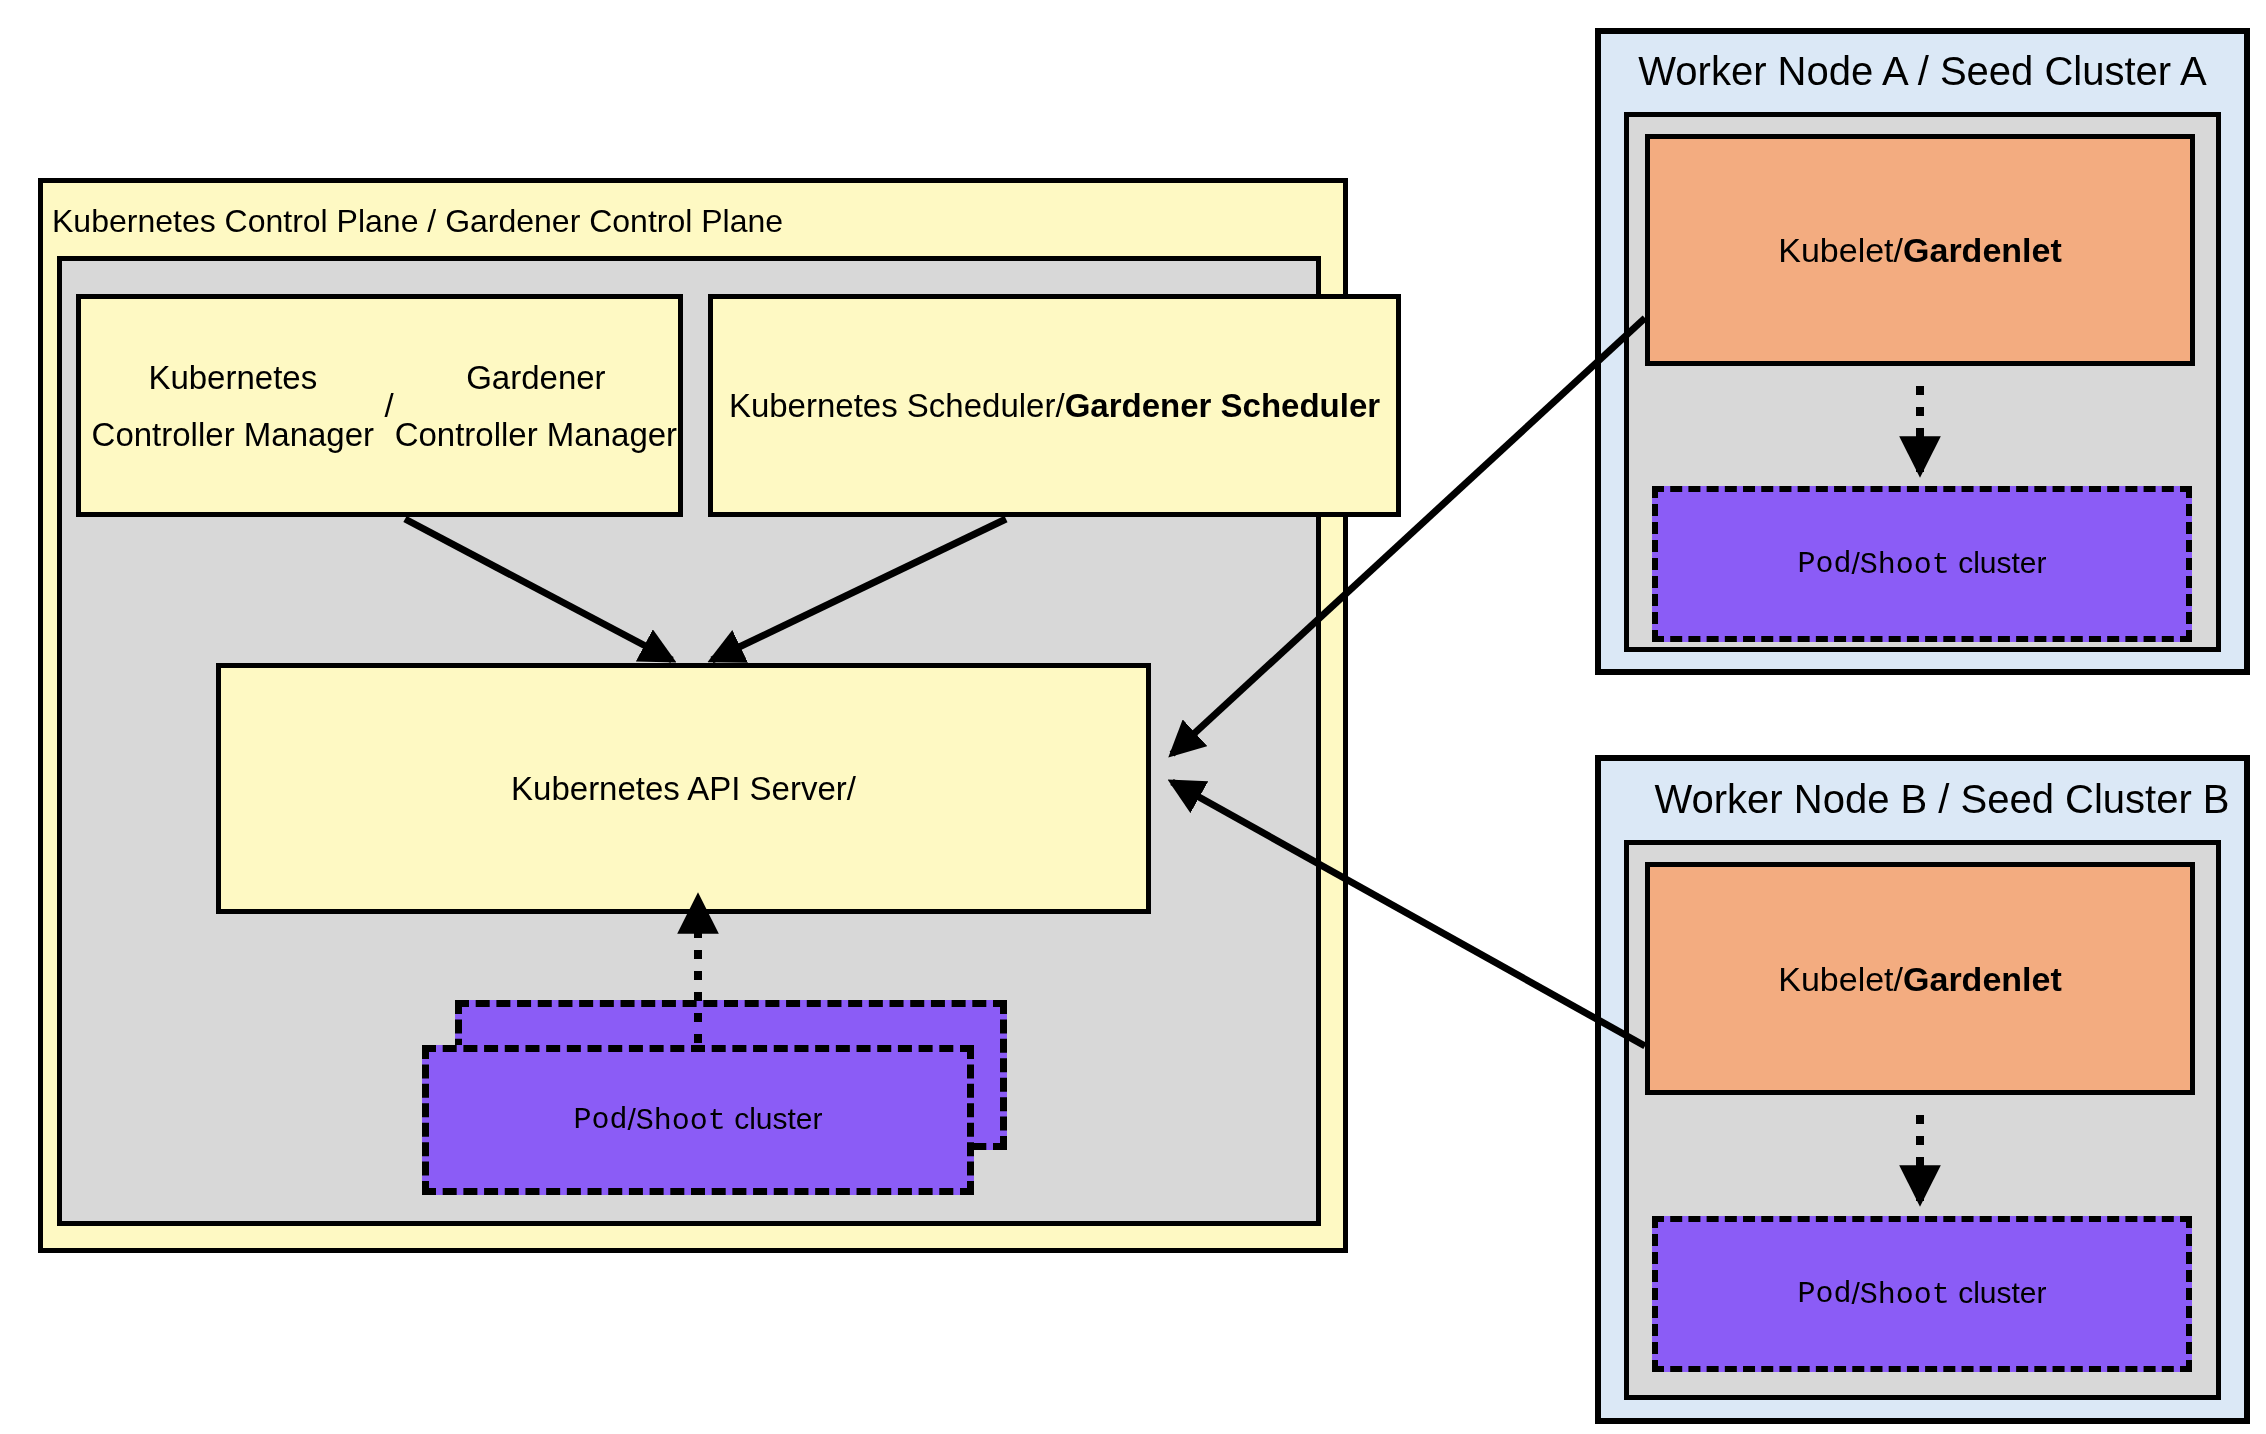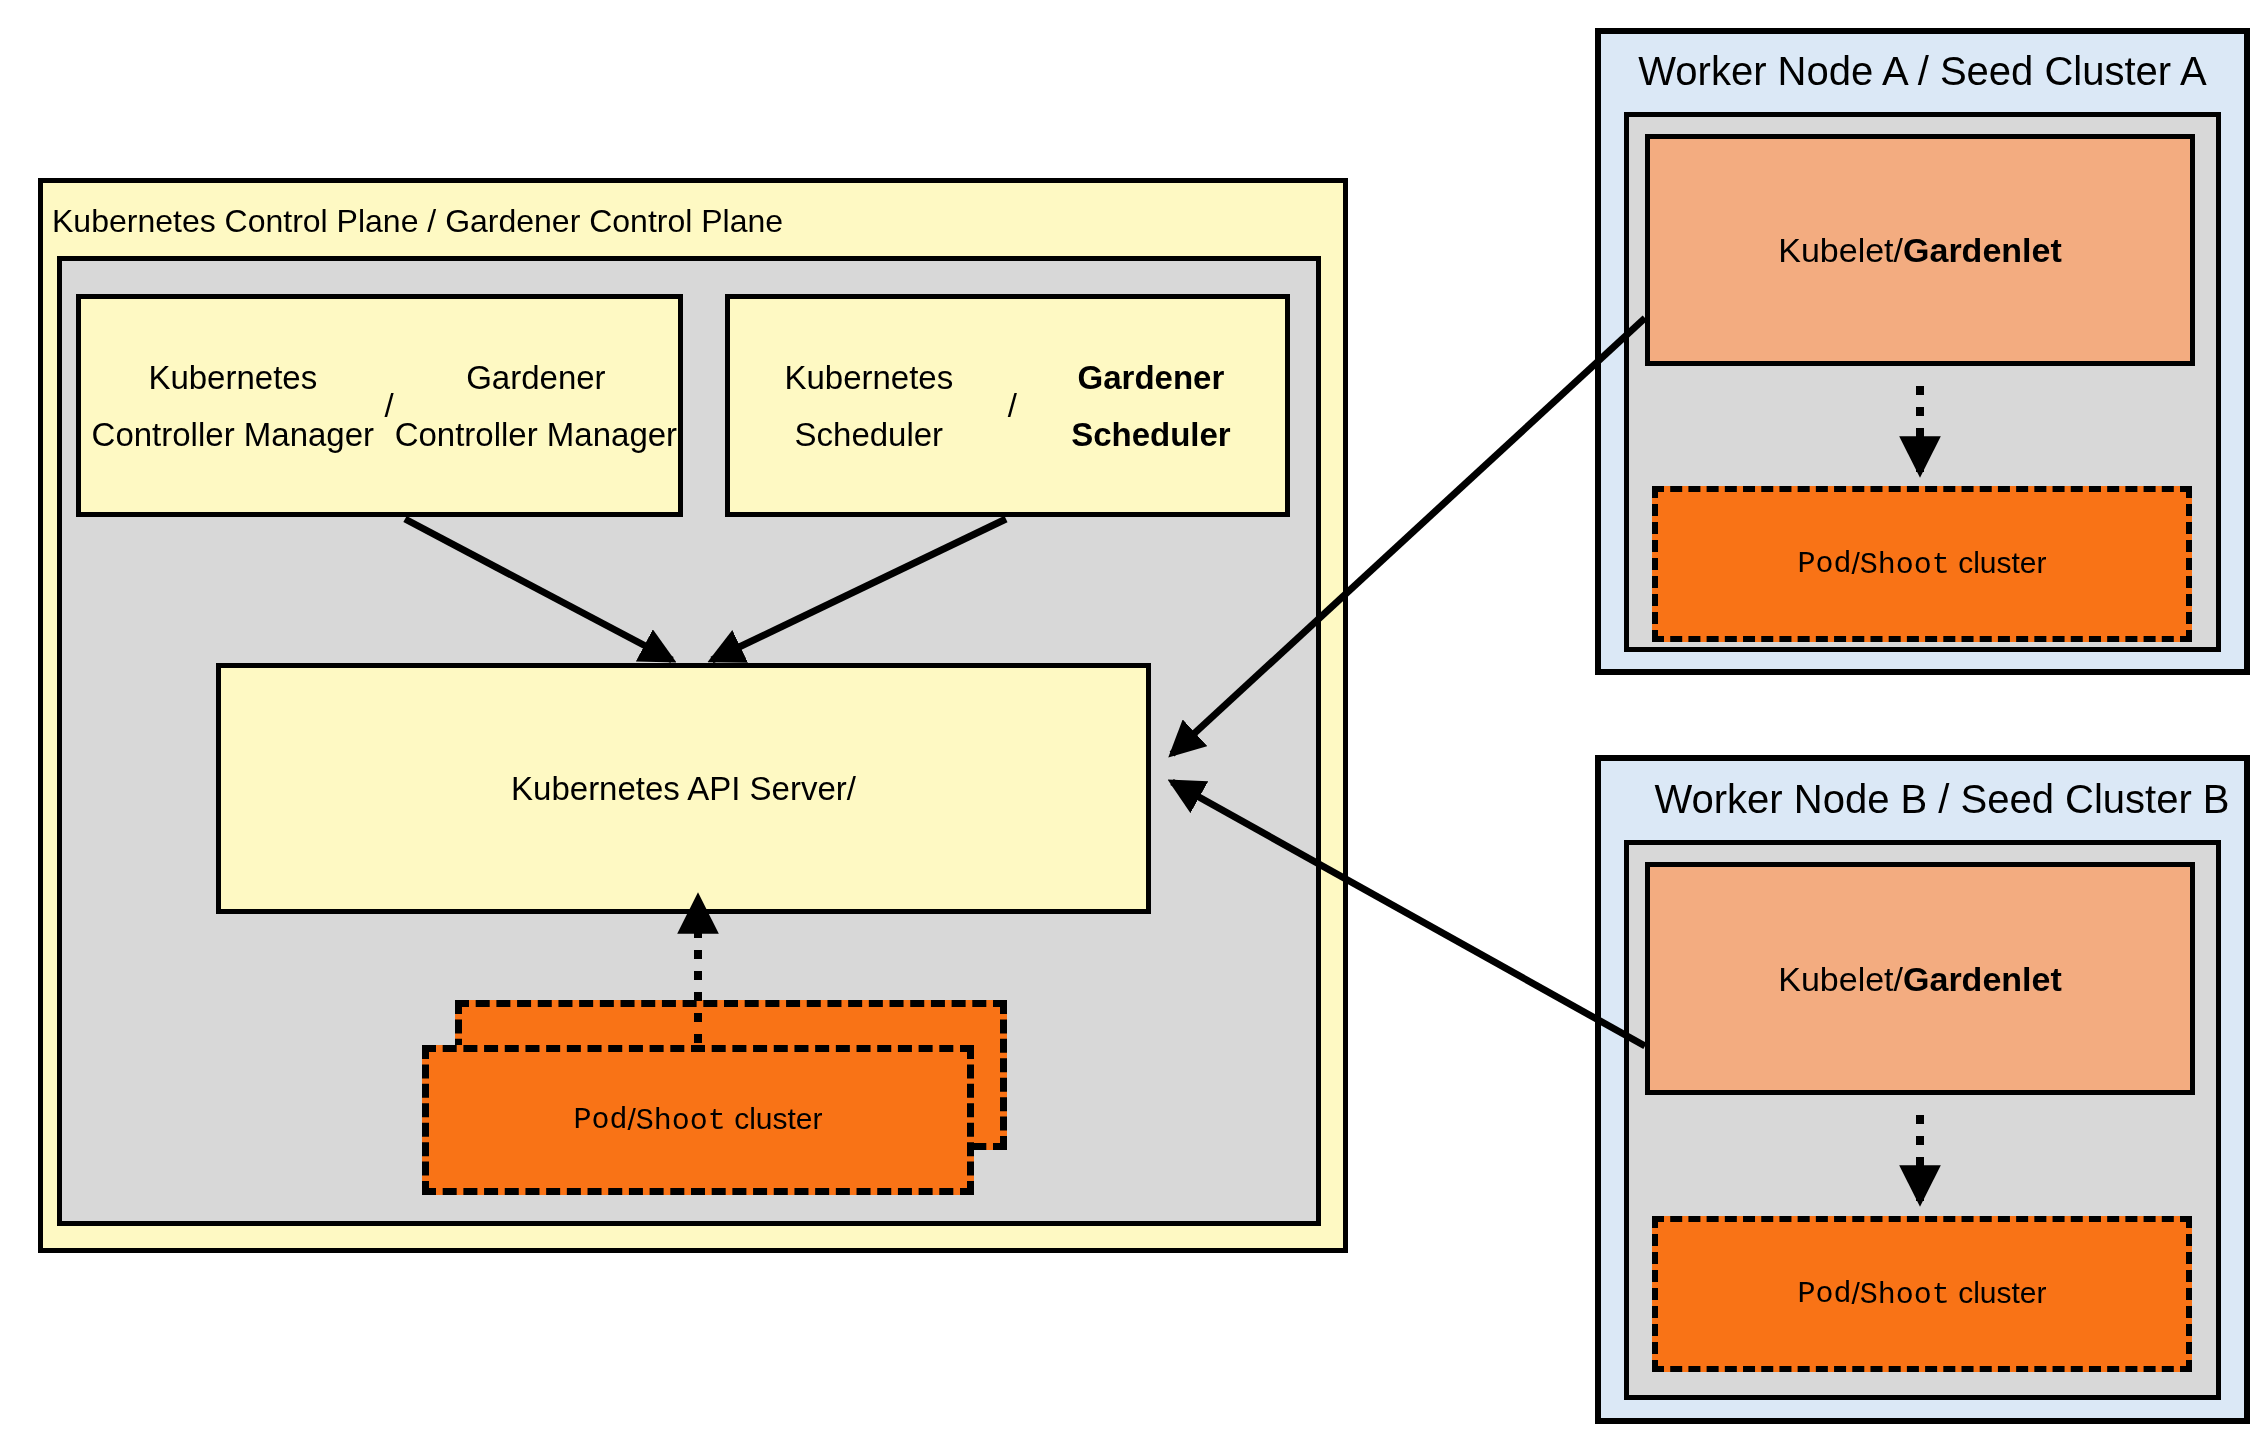--- a/index.html
+++ b/index.html
@@ -10,21 +10,21 @@
     font-family:"Liberation Sans", sans-serif;
     color:#000;
     overflow:hidden;
   }
   .abs{position:absolute;box-sizing:border-box;}
   .box{border:5px solid #000;}
   .green{background:#fef9c3;}
   .gray{background:#d8d8d8;}
   .blue{background:#dbe8f6;}
   .orange{background:#f3ac80;}
-  .peach{background:#f97316;}
+  .peach{background:#8b5cf6;}
   .dashed{border:6px dashed #000;}
   .center-txt{
     display:flex;flex-direction:row;
     align-items:center;justify-content:center;
     text-align:center;
   }
   .t33{font-size:33px;line-height:57px;}
   .t34{font-size:34px;line-height:62px;}
   .t30{font-size:30px;line-height:50px;}
   .bold{font-weight:bold;}
@@ -50,21 +50,21 @@
   <div class="abs cp-title" style="left:52px;top:192px;width:1280px;">Kubernetes Control Plane / Gardener Control Plane</div>
 
   <div class="abs box gray" style="left:57px;top:256px;width:1264px;height:970px;"></div>
 
   <div class="abs box green center-txt t33" style="left:76px;top:294px;width:607px;height:223px;">
     <div>Kubernetes Controller Manager</div>
     <div>/</div>
     <div>Gardener Controller Manager</div>
   </div>
 
-  <div class="abs box green center-txt t33" style="left:725px;top:294px;width:565px;height:223px;">
+  <div class="abs box green center-txt t33" style="left:708px;top:294px;width:693px;height:223px;">
     <div>Kubernetes Scheduler</div>
     <div>/</div>
     <div class="bold">Gardener Scheduler</div>
   </div>
 
   <div class="abs box green center-txt t33" style="left:216px;top:663px;width:935px;height:251px;">
     <div>Kubernetes API Server</div>
     <div>/</div>
   </div>
 

